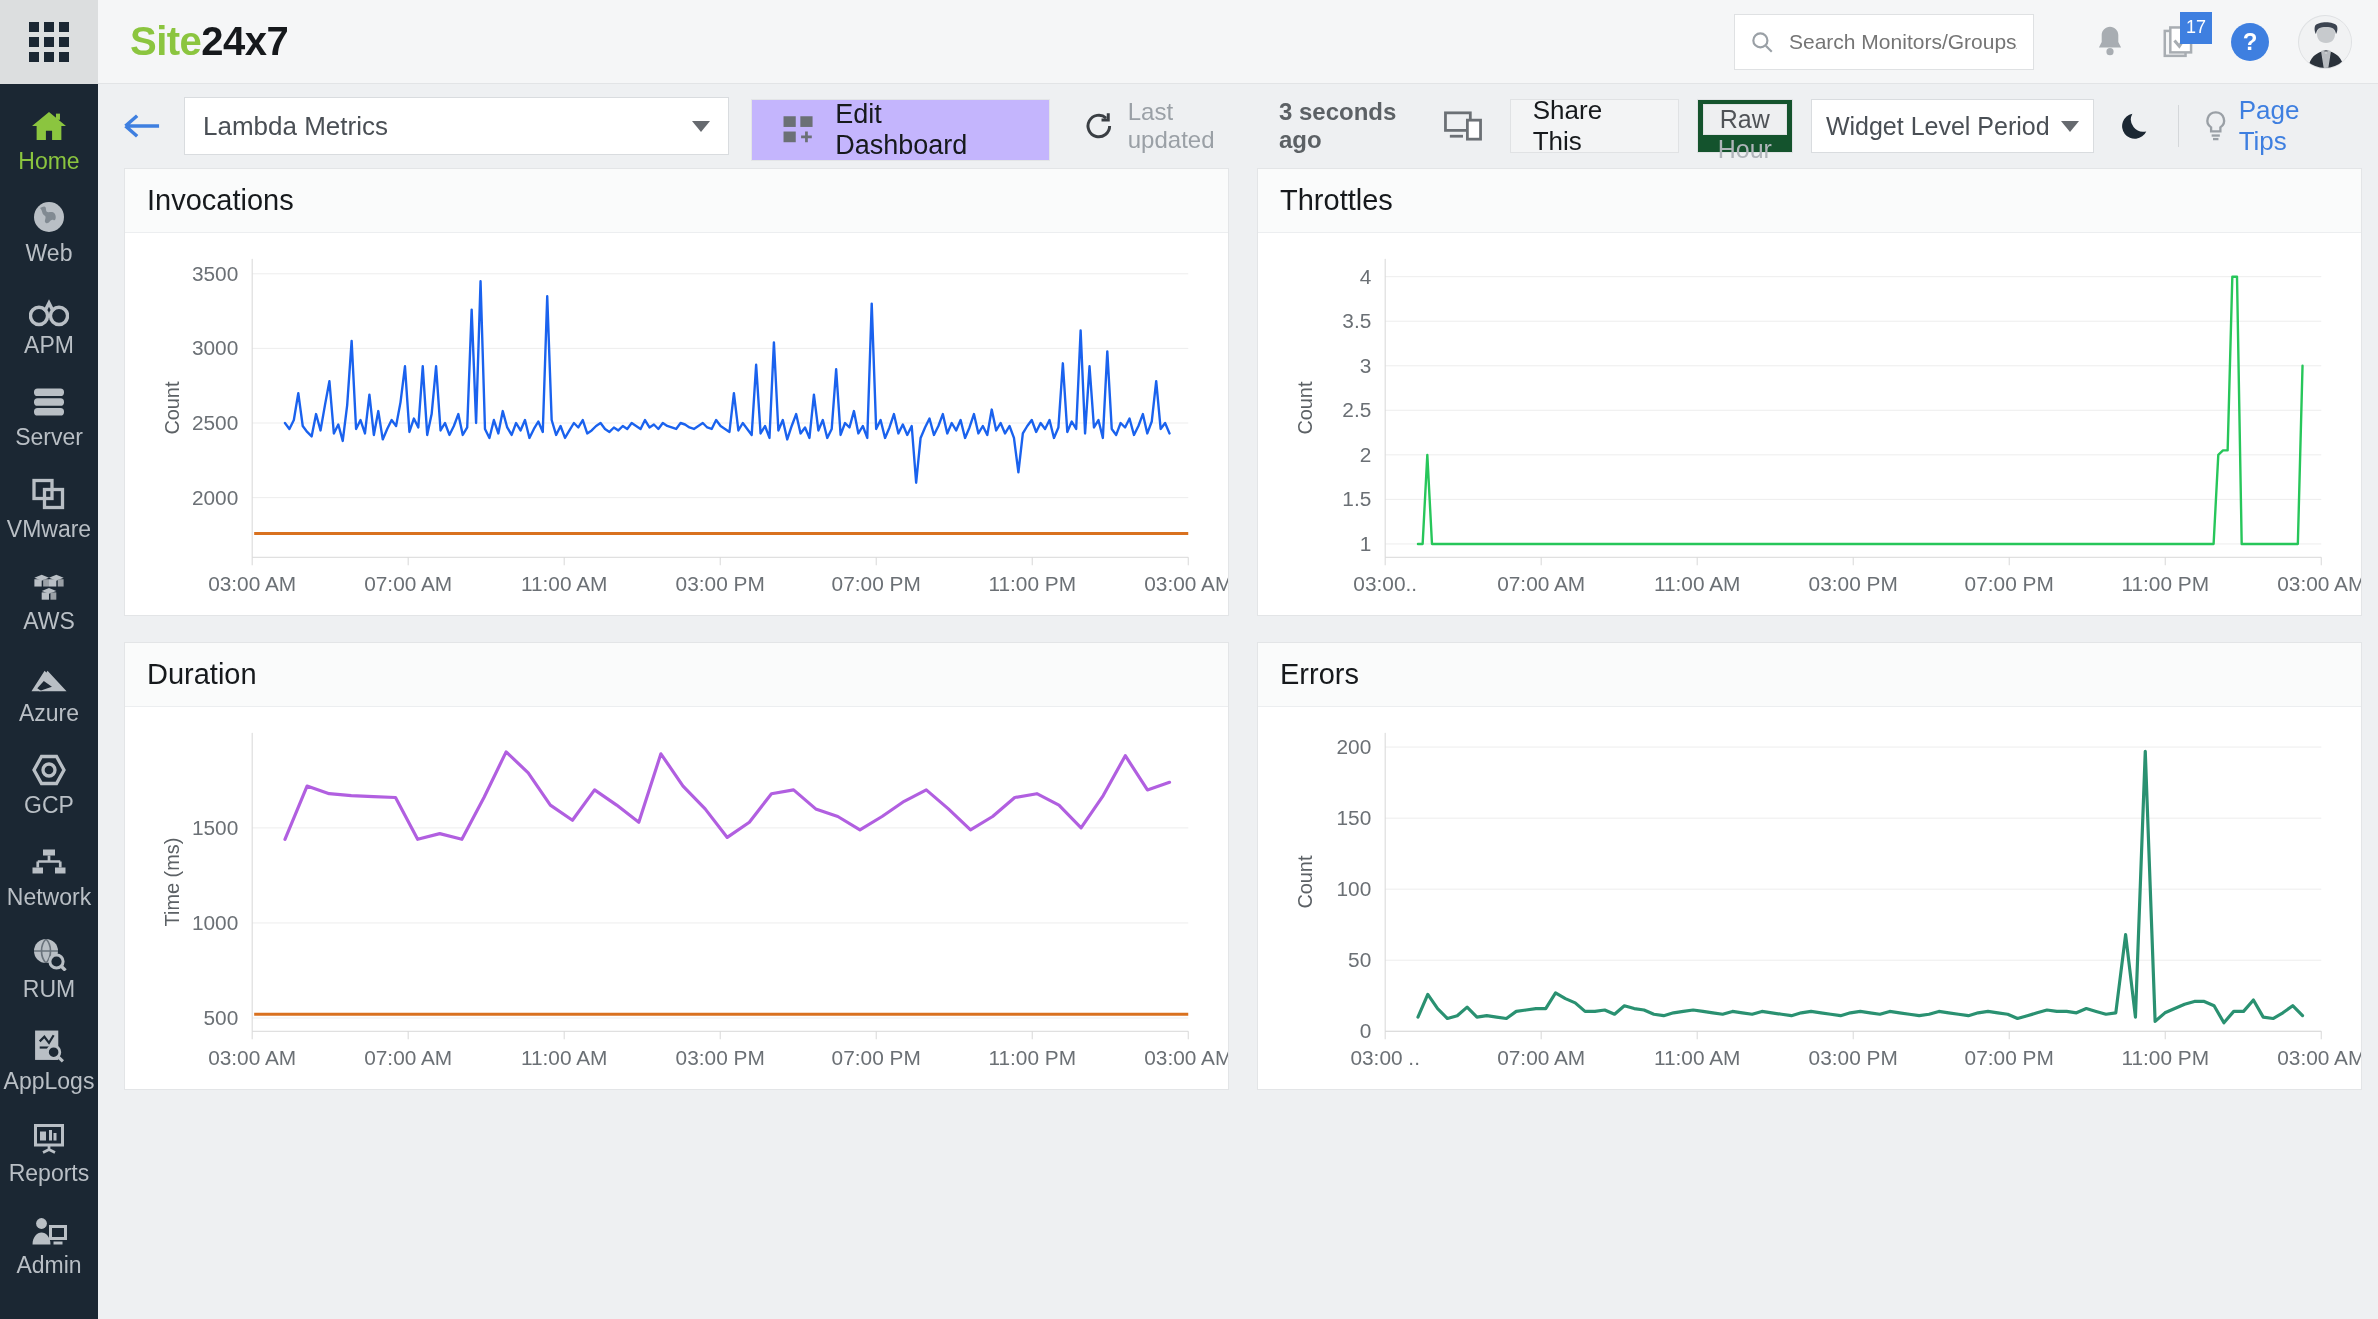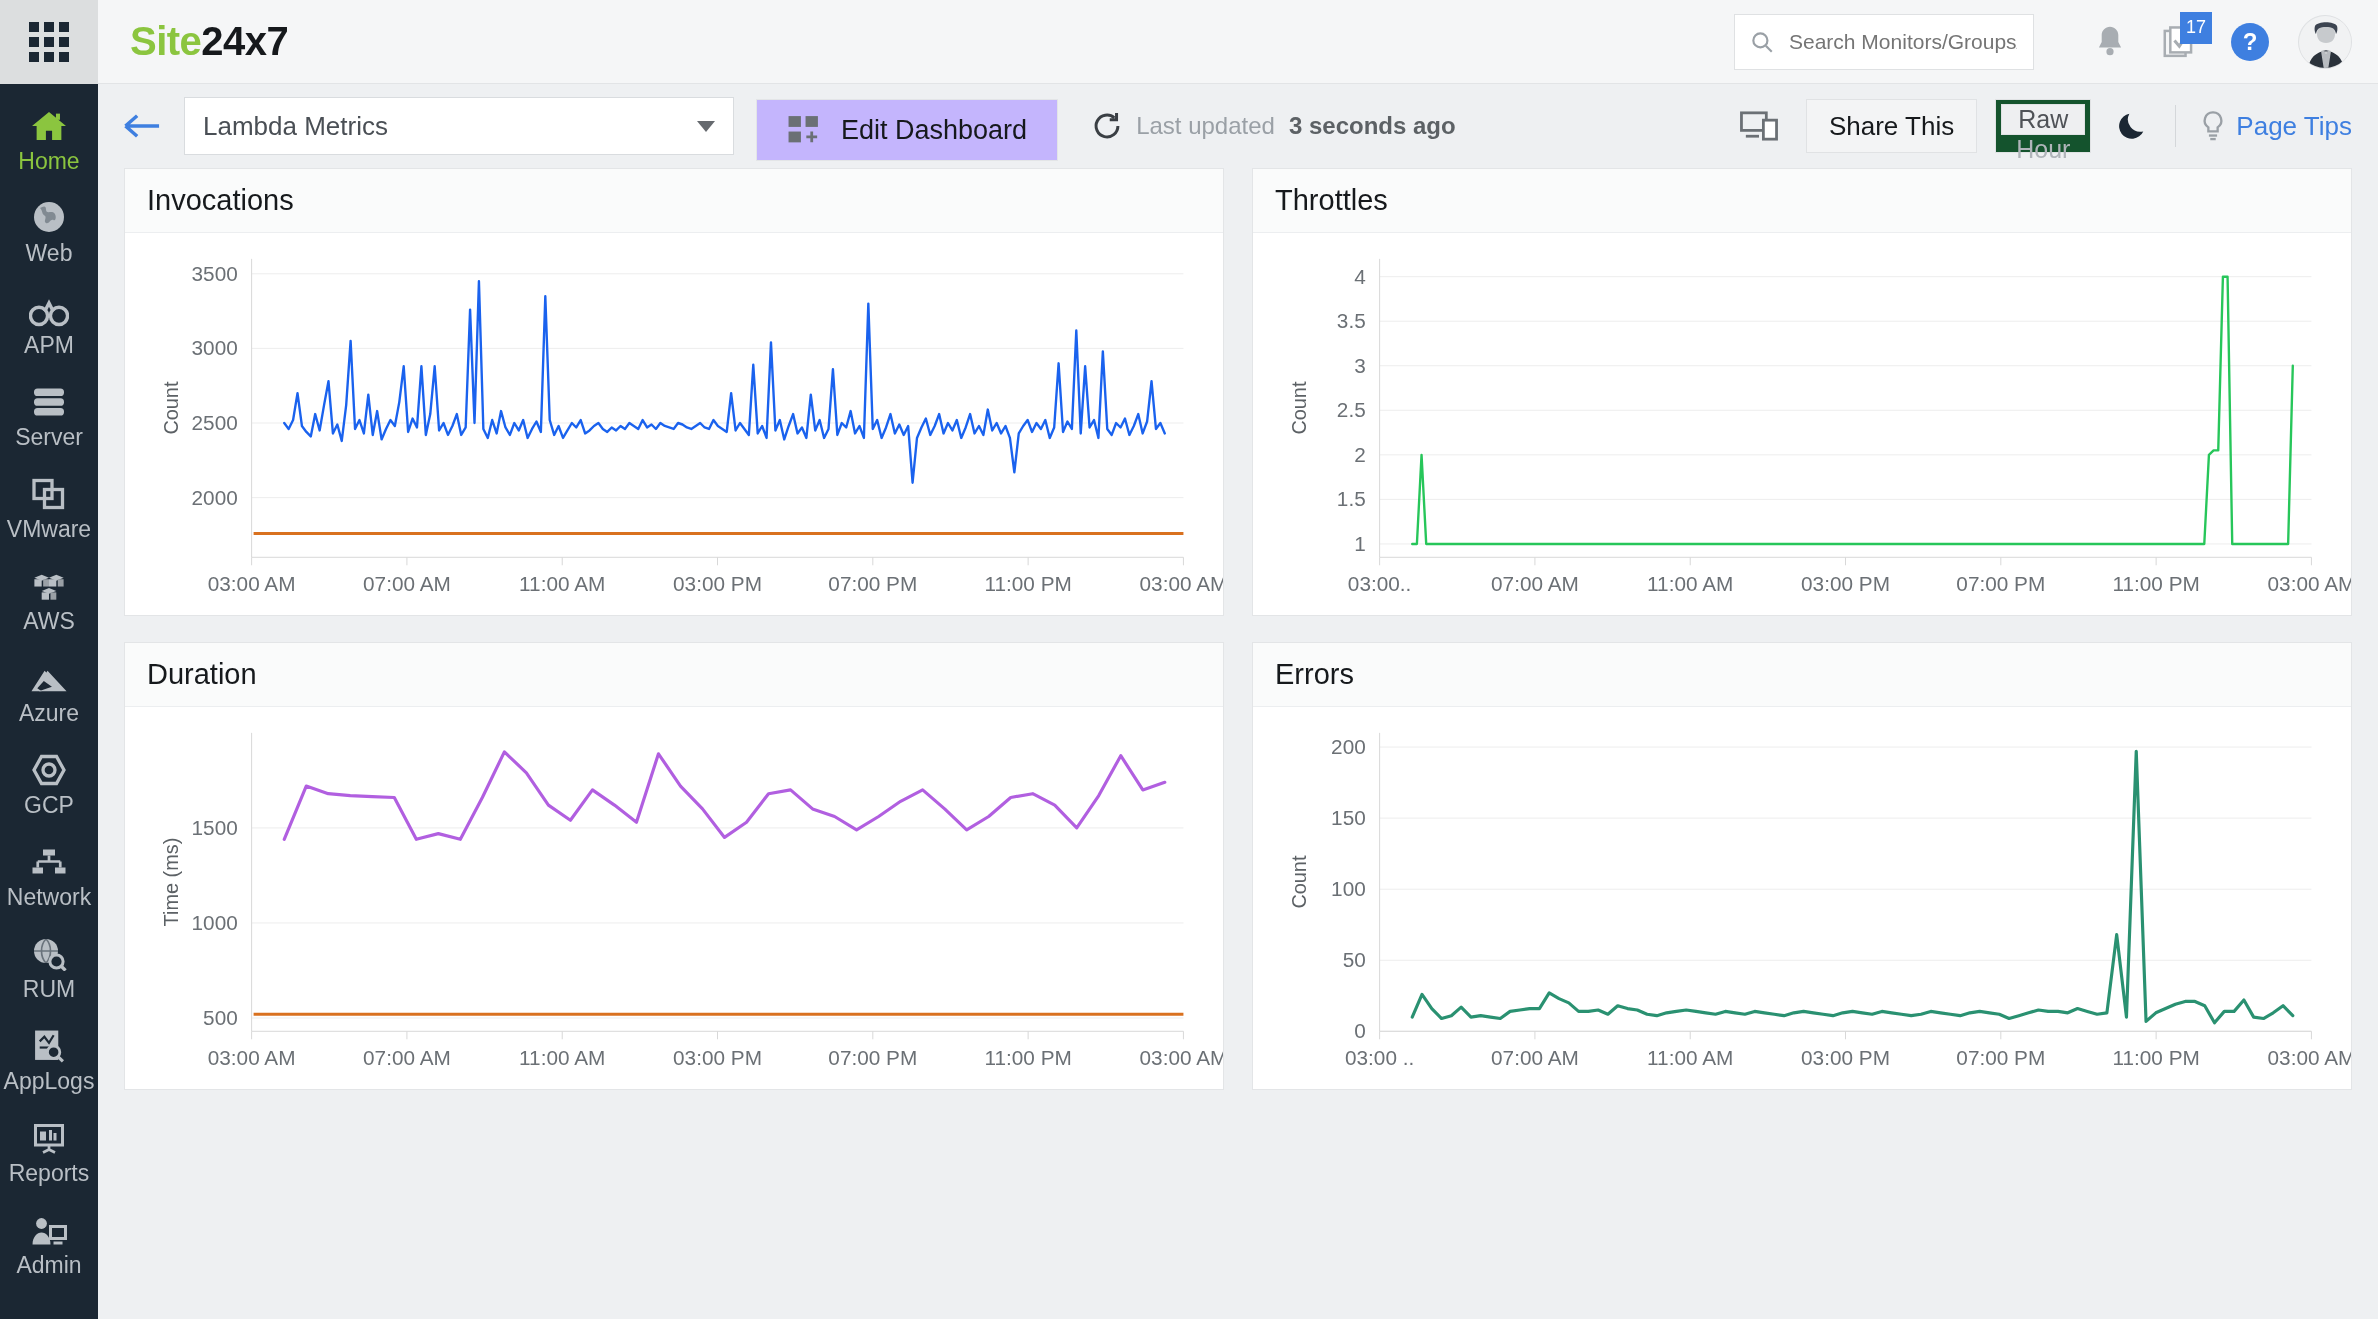--- a/index.html
+++ b/index.html
@@ -131,21 +131,21 @@
   }
   .moon { margin-left: 26px; cursor: pointer; display:flex; }
   .divider-v { width: 1px; height: 42px; background: #d4d7da; margin: 0 24px; }
   .page-tips {
     display: flex; align-items: center; gap: 10px;
     font-size: 26px; color: #3e7fe0; cursor: pointer;
   }
 
   
   .grid {
-    padding: 0 26px 0 26px; display: grid;
+    padding: 0 16px 0 26px; display: grid;
     grid-template-columns: 1fr 1fr; grid-template-rows: 448px 448px;
     gap: 26px 28px;
   }
   .card {
     background: #fff; border: 1px solid #e3e5e7; display: flex; flex-direction: column;
   }
   .card-head {
     height: 64px; background: #fafbfb; border-bottom: 1px solid #eceef0;
     display: flex; align-items: center; padding: 0 22px;
   }
@@ -417,20 +417,24 @@
 
       <div class="share-this">
         <span>Share This</span>
       </div>
 
       <div class="seg">
         <span class="opt on">Raw</span>
         <span class="opt">Hour</span>
       </div>
 
+      <div class="period-select">
+        <span>Widget Level Period</span>
+        <span class="caret"></span>
+      </div>
 
       <span class="moon">
         <svg width="34" height="34" viewBox="0 0 22 22">
           <path d="M17 14.5A8 8 0 0 1 8 3a8.2 8.2 0 1 0 9 11.5z" fill="#1b2733"></path>
         </svg>
       </span>
 
       <span class="divider-v"></span>
 
       <div class="page-tips">

